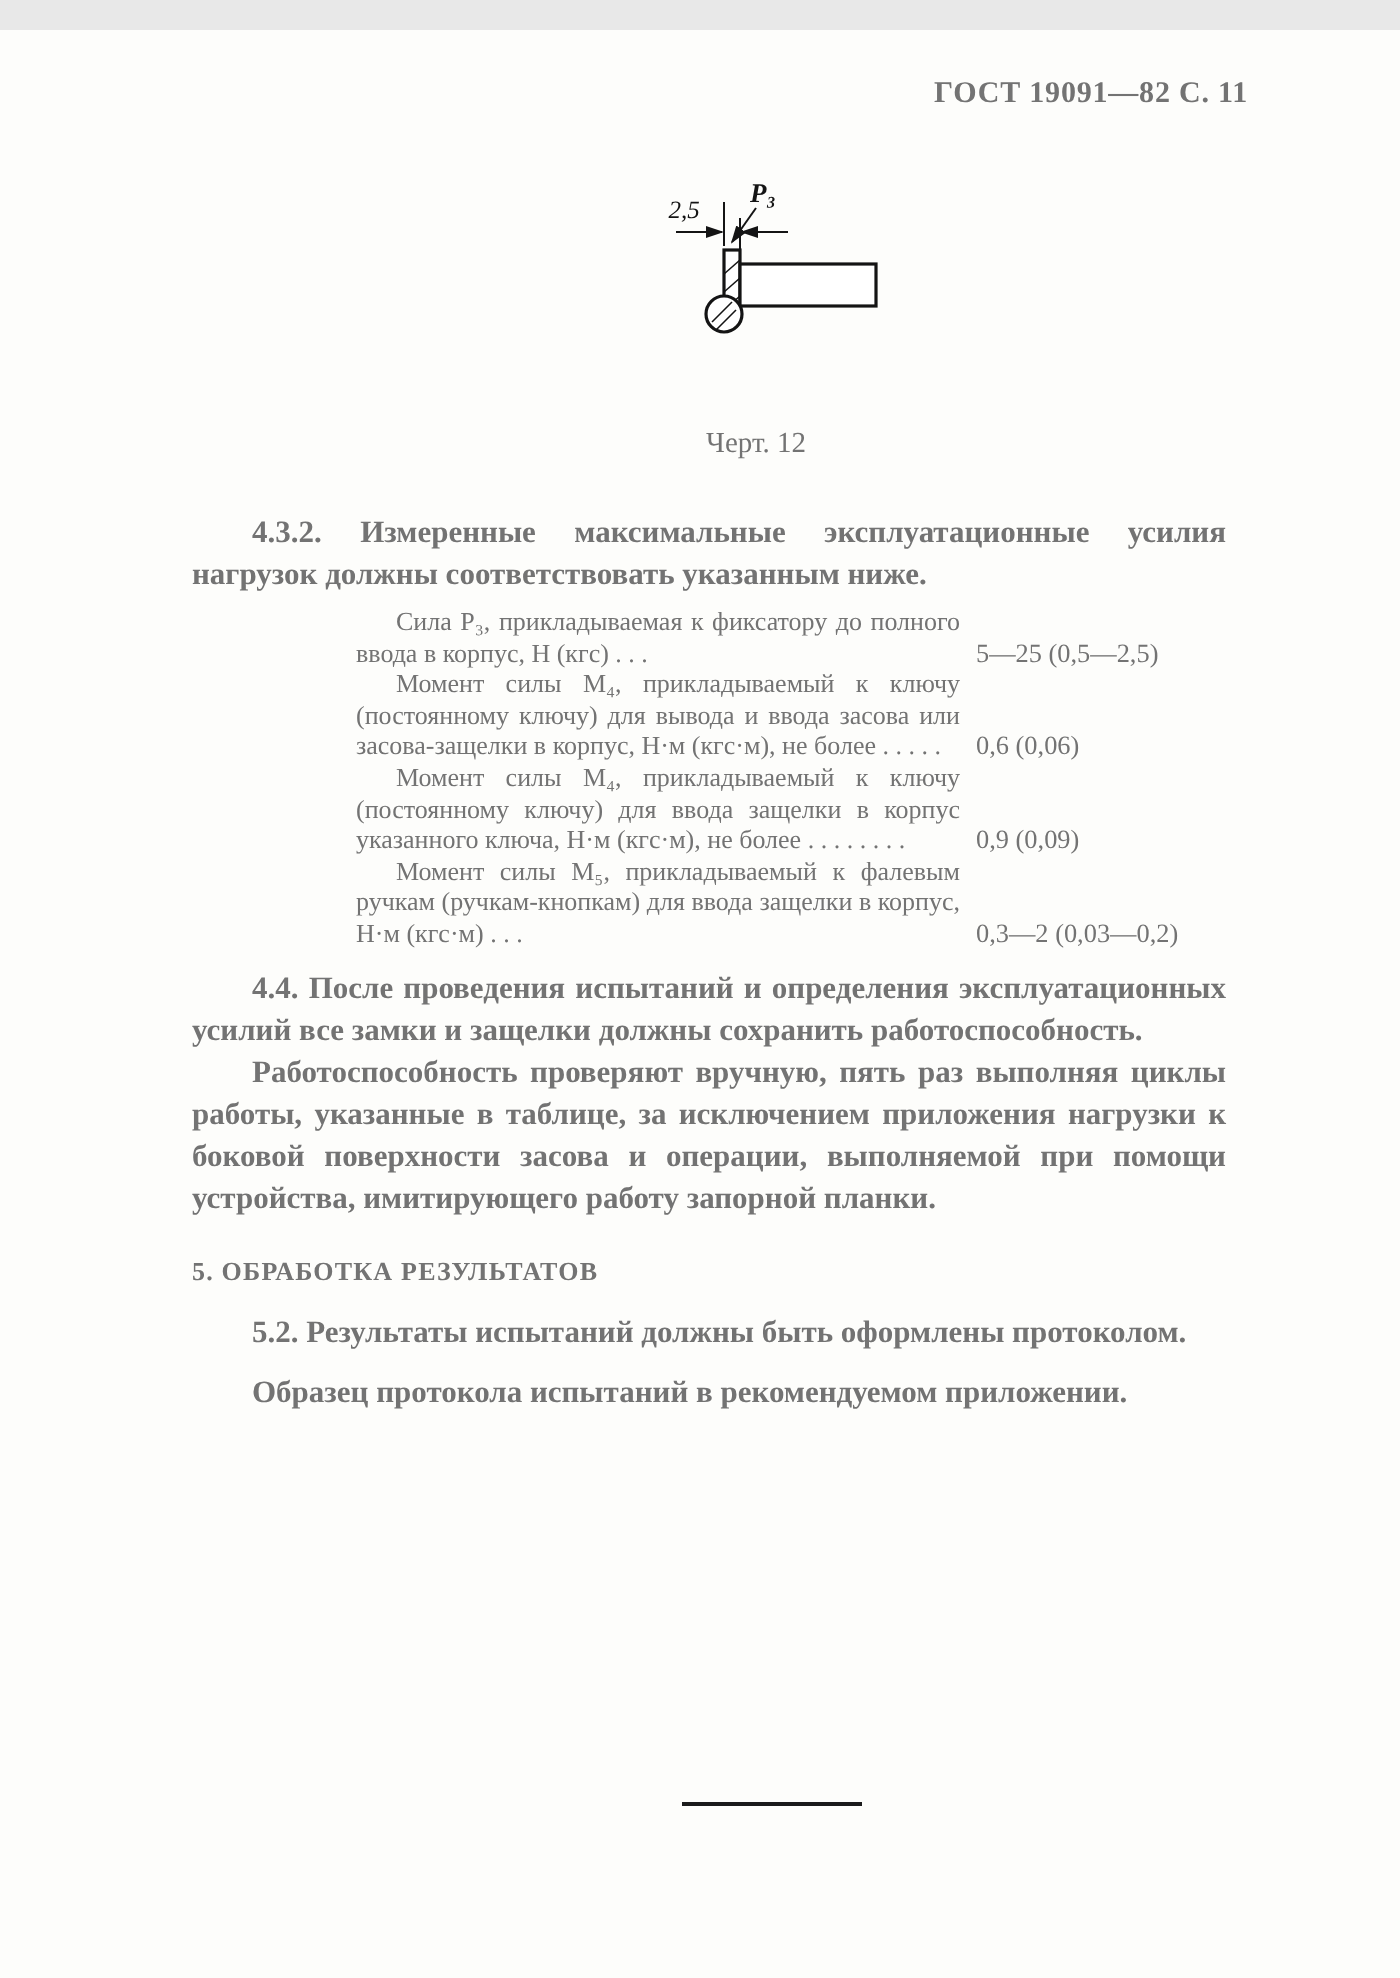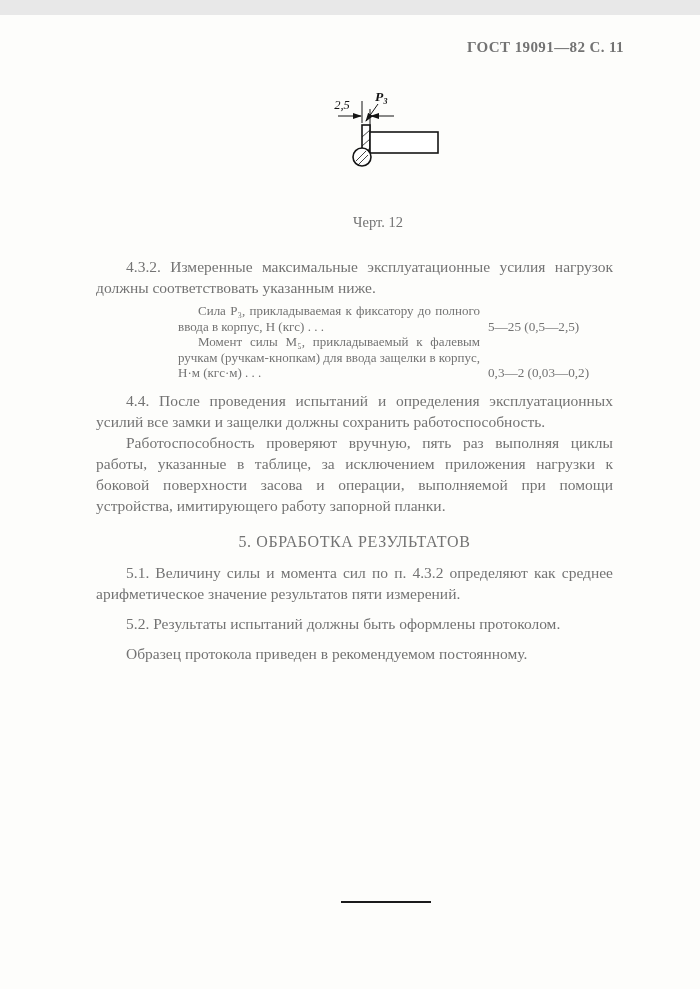--- a/index.html
+++ b/index.html
@@ -14,34 +14,34 @@
   }
   .figure-wrap { position:absolute; top:74px; left:312px; }
   .figure-caption {
     position:absolute; top:199px; left:0; width:756px; text-align:center;
     font-size:14.5px;
   }
   .body-col {
     position:absolute; left:96px; top:241px; width:517px;
     font-size:15.5px; line-height:21px; text-align:justify;
   }
-  .para { margin:0; text-indent:30px; }
+  .para { margin:0; text-indent:30px;font-weight:bold; }
   .forces {
     margin:5px 0 9px 82px; width:302px;
     font-size:13px; line-height:15.6px; text-align:justify;
   }
   .force-item { position:relative; }
   .force-label { display:block; text-indent:20px; }
   .force-value {
     position:absolute; left:310px; bottom:0;
     white-space:nowrap; text-indent:0; font-size:13.2px;
   }
   .section-heading {
-    margin:15px 0 10px; text-indent:0; text-align:center;
-    font-weight:normal; font-size:16px; letter-spacing:.6px;
+    margin:15px 0 10px; text-indent:0; text-align:left;
+    font-weight:bold; font-size:13px; letter-spacing:.6px;
   }
   .spaced { margin-top:9px; }
   .footnote-rule {
     position:absolute; left:341px; top:886px; width:90px;
     border-top:2px solid #1b1b1b;
   }
   .scan-edge-bottom {
     position:absolute; left:0; bottom:1px; width:100%; height:2px; background:#9a9a96;
   }
   svg text { font-family:"Liberation Serif","DejaVu Serif",serif; fill:#141414; }
@@ -91,32 +91,39 @@
   <div class="body-col">
 
     <p class="para">4.3.2. Измеренные максимальные эксплуатационные усилия нагрузок должны соответствовать указанным ниже.</p>
 
     <div class="forces">
       <div class="force-item">
         <span class="force-label">Сила Р₃, прикладываемая к фиксатору до полного ввода в корпус, Н (кгс)  .  .  .</span>
         <span class="force-value">5—25 (0,5—2,5)</span>
       </div>
       <div class="force-item">
+        <span class="force-label">Момент силы М₄, прикладываемый к ключу (постоянному ключу) для вывода и ввода засова или засова-защелки в корпус, Н·м (кгс·м), не более  .  .  .  .  .</span>
+        <span class="force-value">0,6 (0,06)</span>
+      </div>
+      <div class="force-item">
+        <span class="force-label">Момент силы М₄, прикладываемый к ключу (постоянному ключу) для ввода защелки в корпус указанного ключа, Н·м (кгс·м), не более  .  .  .  .  .  .  .  .</span>
+        <span class="force-value">0,9 (0,09)</span>
+      </div>
+      <div class="force-item">
         <span class="force-label">Момент силы М₅, прикладываемый к фалевым ручкам (ручкам-кнопкам) для ввода защелки в корпус, Н·м (кгс·м)  .  .  .</span>
         <span class="force-value">0,3—2 (0,03—0,2)</span>
       </div>
     </div>
 
     <p class="para">4.4. После проведения испытаний и определения эксплуатационных усилий все замки и защелки должны сохранить работоспособность.</p>
     <p class="para">Работоспособность проверяют вручную, пять раз выполняя циклы работы, указанные в таблице, за исключением приложения нагрузки к боковой поверхности засова и операции, выполняемой при помощи устройства, имитирующего работу запорной планки.</p>
 
     <p class="para section-heading">5. ОБРАБОТКА РЕЗУЛЬТАТОВ</p>
 
-    <p class="para">5.1. Величину силы и момента сил по п. 4.3.2 определяют как среднее арифметическое значение результатов пяти измерений.</p>
     <p class="para spaced">5.2. Результаты испытаний должны быть оформлены протоколом.</p>
-    <p class="para spaced">Образец протокола приведен в рекомендуемом постоянному.</p>
+    <p class="para spaced">Образец протокола испытаний в рекомендуемом приложении.</p>
 
   </div>
 
   <div class="footnote-rule"></div>
   <div class="scan-edge-bottom"></div>
 
 </div>
 
 </body></html>

